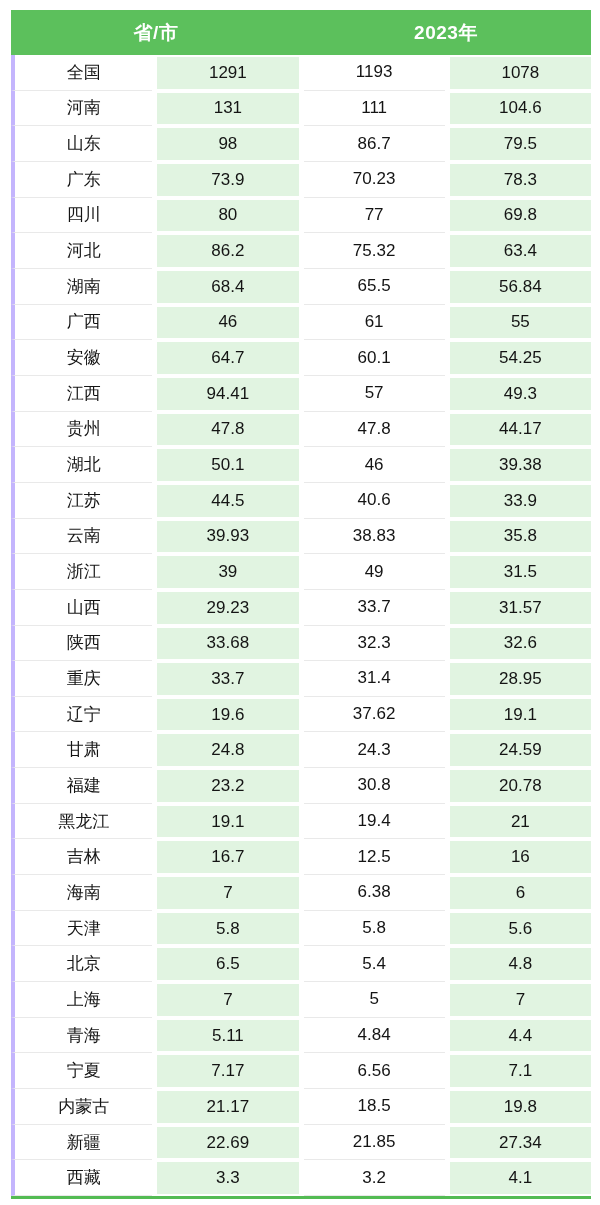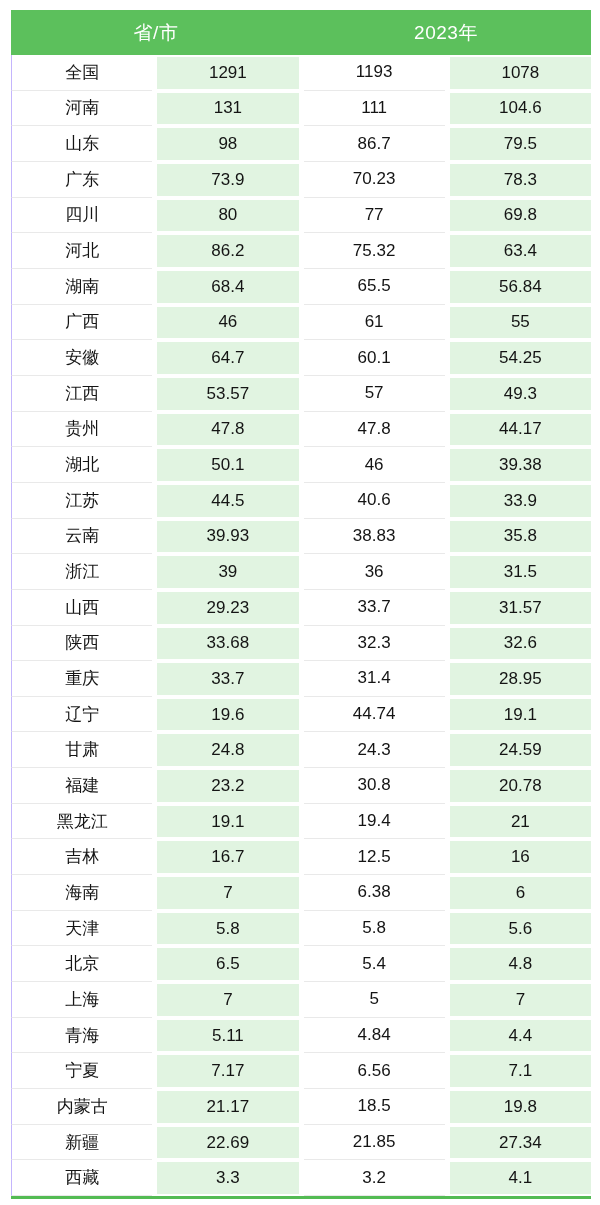--- a/index.html
+++ b/index.html
@@ -24,21 +24,21 @@
     display: flex;
     height: 45px;
     background: var(--header-green);
   }
   .table-header .hcell {
     flex: 1;
     display: flex;
     align-items: center;
     justify-content: center;
     color: #ffffff;
-    font-weight: normal;
+    font-weight: bold;
     font-size: 19px;
     letter-spacing: 0.5px;
   }
   .table-body {
     display: grid;
     grid-template-columns: repeat(4, 1fr);
     grid-auto-rows: 35.66px;
     column-gap: 5px;
     border-bottom: 3px solid var(--bottom-line);
   }
@@ -50,21 +50,21 @@
     font-size: 17px;
     color: #141414;
     overflow: hidden;
     white-space: nowrap;
   }
   .cell.c-white {
     background: #ffffff;
     border-bottom: 1px solid var(--row-line);
   }
   .cell.c-prov {
-    border-left: 1px solid #c4b5fd;
+    border-left: 4px solid #c4b5fd;
   }
   .cell.c-green {
     background: var(--cell-green);
     border-top: 2px solid #ffffff;
     border-bottom: 2px solid #ffffff;
   }
 </style>
 </head>
 <body>
 
@@ -76,30 +76,30 @@
   <div class="table-body">
       <div class="table-row"><div class="cell c-white c-prov">全国</div><div class="cell c-green">1291</div><div class="cell c-white">1193</div><div class="cell c-green">1078</div></div>
       <div class="table-row"><div class="cell c-white c-prov">河南</div><div class="cell c-green">131</div><div class="cell c-white">111</div><div class="cell c-green">104.6</div></div>
       <div class="table-row"><div class="cell c-white c-prov">山东</div><div class="cell c-green">98</div><div class="cell c-white">86.7</div><div class="cell c-green">79.5</div></div>
       <div class="table-row"><div class="cell c-white c-prov">广东</div><div class="cell c-green">73.9</div><div class="cell c-white">70.23</div><div class="cell c-green">78.3</div></div>
       <div class="table-row"><div class="cell c-white c-prov">四川</div><div class="cell c-green">80</div><div class="cell c-white">77</div><div class="cell c-green">69.8</div></div>
       <div class="table-row"><div class="cell c-white c-prov">河北</div><div class="cell c-green">86.2</div><div class="cell c-white">75.32</div><div class="cell c-green">63.4</div></div>
       <div class="table-row"><div class="cell c-white c-prov">湖南</div><div class="cell c-green">68.4</div><div class="cell c-white">65.5</div><div class="cell c-green">56.84</div></div>
       <div class="table-row"><div class="cell c-white c-prov">广西</div><div class="cell c-green">46</div><div class="cell c-white">61</div><div class="cell c-green">55</div></div>
       <div class="table-row"><div class="cell c-white c-prov">安徽</div><div class="cell c-green">64.7</div><div class="cell c-white">60.1</div><div class="cell c-green">54.25</div></div>
-      <div class="table-row"><div class="cell c-white c-prov">江西</div><div class="cell c-green">53.57</div><div class="cell c-white">57</div><div class="cell c-green">49.3</div></div>
+      <div class="table-row"><div class="cell c-white c-prov">江西</div><div class="cell c-green">94.41</div><div class="cell c-white">57</div><div class="cell c-green">49.3</div></div>
       <div class="table-row"><div class="cell c-white c-prov">贵州</div><div class="cell c-green">47.8</div><div class="cell c-white">47.8</div><div class="cell c-green">44.17</div></div>
       <div class="table-row"><div class="cell c-white c-prov">湖北</div><div class="cell c-green">50.1</div><div class="cell c-white">46</div><div class="cell c-green">39.38</div></div>
       <div class="table-row"><div class="cell c-white c-prov">江苏</div><div class="cell c-green">44.5</div><div class="cell c-white">40.6</div><div class="cell c-green">33.9</div></div>
       <div class="table-row"><div class="cell c-white c-prov">云南</div><div class="cell c-green">39.93</div><div class="cell c-white">38.83</div><div class="cell c-green">35.8</div></div>
-      <div class="table-row"><div class="cell c-white c-prov">浙江</div><div class="cell c-green">39</div><div class="cell c-white">36</div><div class="cell c-green">31.5</div></div>
+      <div class="table-row"><div class="cell c-white c-prov">浙江</div><div class="cell c-green">39</div><div class="cell c-white">49</div><div class="cell c-green">31.5</div></div>
       <div class="table-row"><div class="cell c-white c-prov">山西</div><div class="cell c-green">29.23</div><div class="cell c-white">33.7</div><div class="cell c-green">31.57</div></div>
       <div class="table-row"><div class="cell c-white c-prov">陕西</div><div class="cell c-green">33.68</div><div class="cell c-white">32.3</div><div class="cell c-green">32.6</div></div>
       <div class="table-row"><div class="cell c-white c-prov">重庆</div><div class="cell c-green">33.7</div><div class="cell c-white">31.4</div><div class="cell c-green">28.95</div></div>
-      <div class="table-row"><div class="cell c-white c-prov">辽宁</div><div class="cell c-green">19.6</div><div class="cell c-white">44.74</div><div class="cell c-green">19.1</div></div>
+      <div class="table-row"><div class="cell c-white c-prov">辽宁</div><div class="cell c-green">19.6</div><div class="cell c-white">37.62</div><div class="cell c-green">19.1</div></div>
       <div class="table-row"><div class="cell c-white c-prov">甘肃</div><div class="cell c-green">24.8</div><div class="cell c-white">24.3</div><div class="cell c-green">24.59</div></div>
       <div class="table-row"><div class="cell c-white c-prov">福建</div><div class="cell c-green">23.2</div><div class="cell c-white">30.8</div><div class="cell c-green">20.78</div></div>
       <div class="table-row"><div class="cell c-white c-prov">黑龙江</div><div class="cell c-green">19.1</div><div class="cell c-white">19.4</div><div class="cell c-green">21</div></div>
       <div class="table-row"><div class="cell c-white c-prov">吉林</div><div class="cell c-green">16.7</div><div class="cell c-white">12.5</div><div class="cell c-green">16</div></div>
       <div class="table-row"><div class="cell c-white c-prov">海南</div><div class="cell c-green">7</div><div class="cell c-white">6.38</div><div class="cell c-green">6</div></div>
       <div class="table-row"><div class="cell c-white c-prov">天津</div><div class="cell c-green">5.8</div><div class="cell c-white">5.8</div><div class="cell c-green">5.6</div></div>
       <div class="table-row"><div class="cell c-white c-prov">北京</div><div class="cell c-green">6.5</div><div class="cell c-white">5.4</div><div class="cell c-green">4.8</div></div>
       <div class="table-row"><div class="cell c-white c-prov">上海</div><div class="cell c-green">7</div><div class="cell c-white">5</div><div class="cell c-green">7</div></div>
       <div class="table-row"><div class="cell c-white c-prov">青海</div><div class="cell c-green">5.11</div><div class="cell c-white">4.84</div><div class="cell c-green">4.4</div></div>
       <div class="table-row"><div class="cell c-white c-prov">宁夏</div><div class="cell c-green">7.17</div><div class="cell c-white">6.56</div><div class="cell c-green">7.1</div></div>

